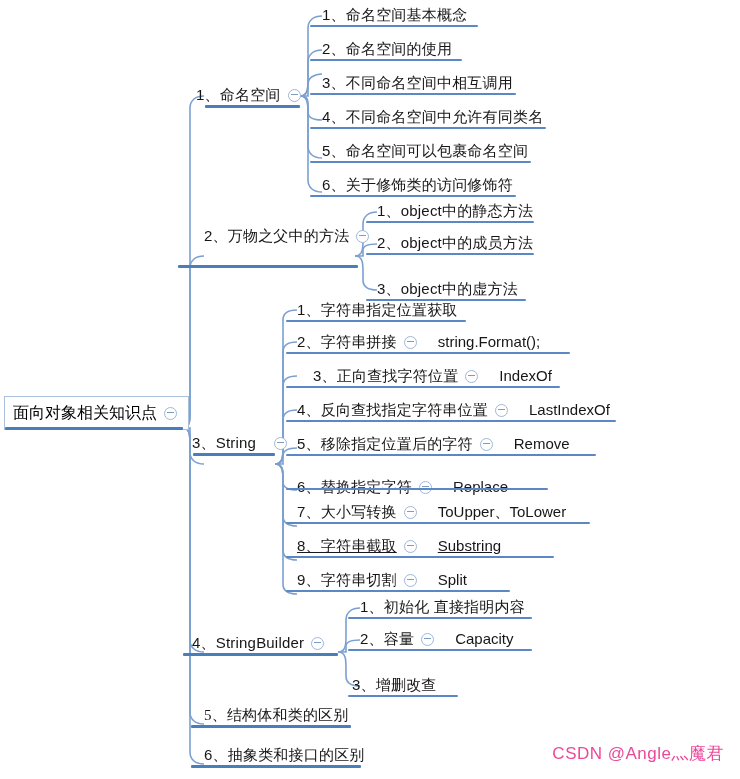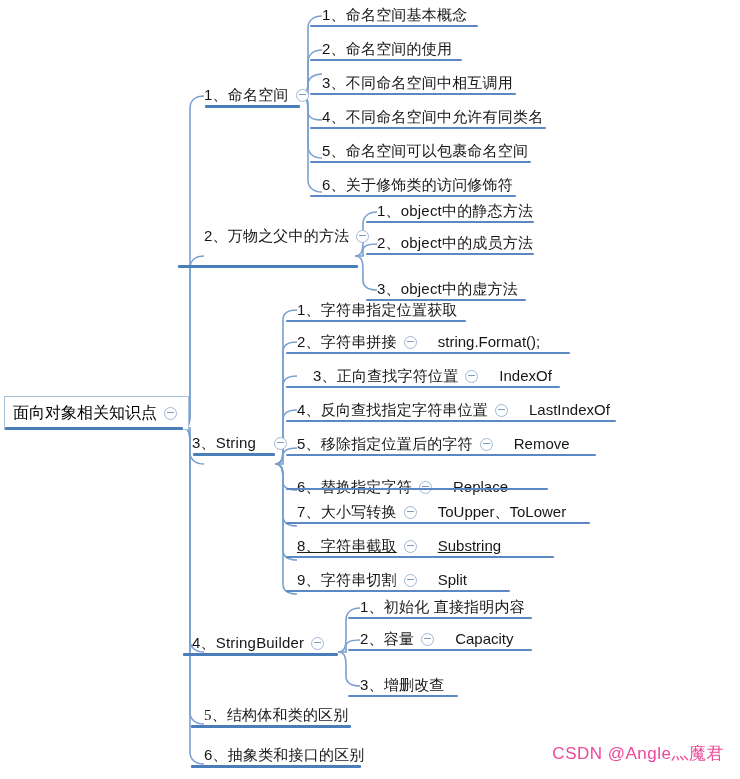--- a/index.html
+++ b/index.html
@@ -125,21 +125,21 @@
       <path d="M338,652 C346,652 346,660 346,668 L346,676 C346,684 352,686 360,686"></path>
     </g>
   </svg>
 
   <div id="root-node">
     <span class="label">面向对象相关知识点</span>
     <span class="toggle"></span>
   </div>
   <div class="bar" id="root-bar"></div>
 
-  <div class="node" style="left:204px;top:85px;align-items:center;">
+  <div class="node" style="left:196px;top:85px;align-items:center;">
     <span class="label">1、命名空间</span>
     <span class="toggle"></span>
   </div>
   <div class="bar" style="left:205px;top:105px;width:95px;"></div>
 
   <div class="node" style="left:322px;top:5px;">
     <span class="label">1、命名空间基本概念</span>
   </div>
   <div class="bar thin" style="left:310px;top:25px;width:168px;"></div>
 
@@ -267,21 +267,21 @@
   </div>
   <div class="bar thin" style="left:348px;top:617px;width:184px;"></div>
 
   <div class="node" style="left:360px;top:629px;">
     <span class="label">2、容量</span>
     <span class="toggle"></span>
     <span class="sub" style="margin-left:14px;">Capacity</span>
   </div>
   <div class="bar thin" style="left:348px;top:649px;width:184px;"></div>
 
-  <div class="node" style="left:360px;top:675px;">
+  <div class="node" style="left:352px;top:675px;">
     <span class="label">3、增删改查</span>
   </div>
   <div class="bar thin" style="left:348px;top:695px;width:110px;"></div>
 
   <div class="node" style="left:204px;top:705px;font-family:Liberation Serif, serif;">
     <span class="label">5、结构体和类的区别</span>
   </div>
   <div class="bar" style="left:191px;top:725px;width:160px;"></div>
 
   <div class="node" style="left:204px;top:745px;">

